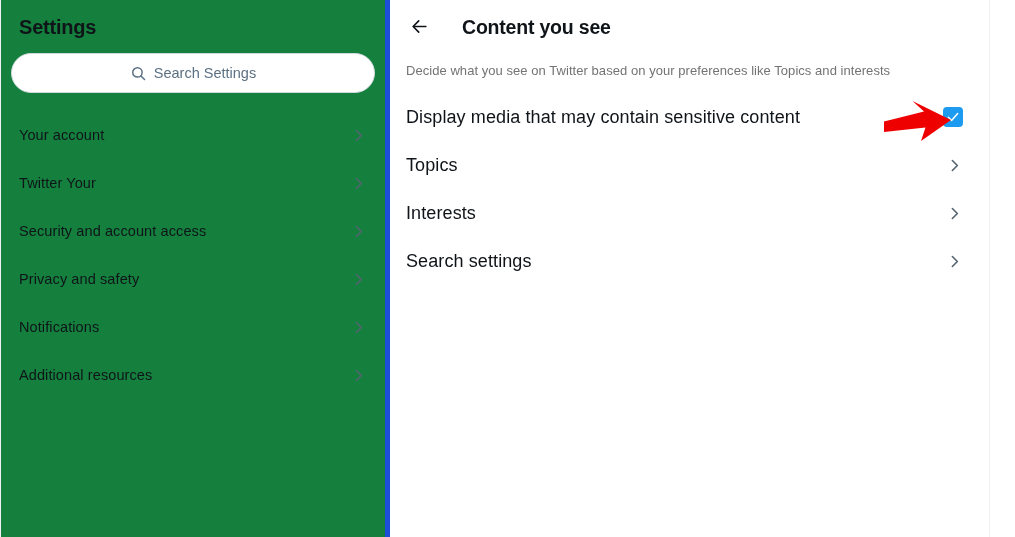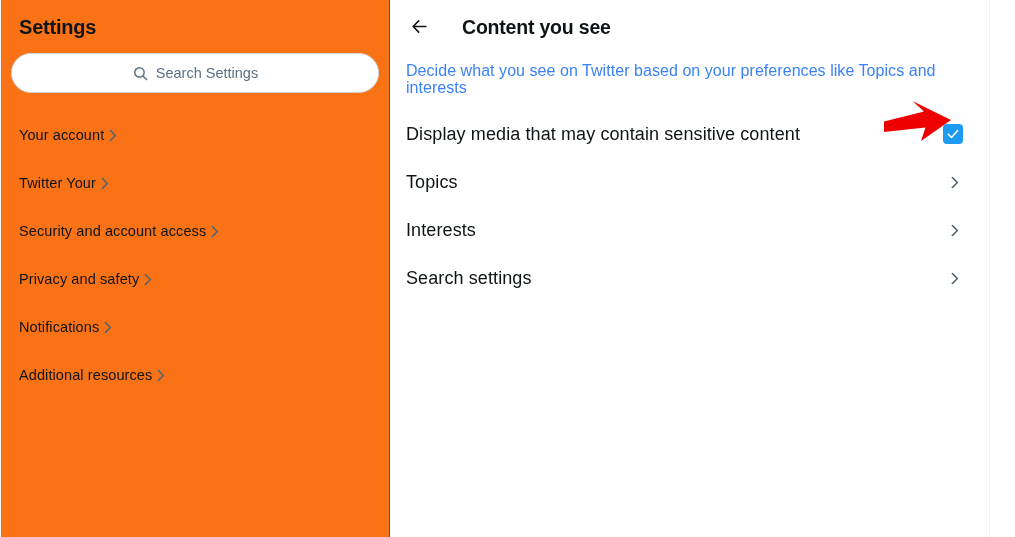--- a/index.html
+++ b/index.html
@@ -19,23 +19,23 @@
     height: 537px;
     background: #ffffff;
     display: flex;
   }
 
   
   .sidebar {
     position: relative;
     width: 390px;
     height: 537px;
-    background: #f97316;
+    background: #15803d;
     border-left: 1px solid #eff3f4;
-    border-right: 1px solid #1d4ed8;
+    border-right: 5px solid #1d4ed8;
     flex: 0 0 390px;
   }
 
   .sidebar-header {
     padding: 14px 18px 0 18px;
   }
 
   .sidebar-title {
     font-size: 20px;
     font-weight: 700;
@@ -76,20 +76,21 @@
 
   .nav-list {
     margin-top: 18px;
   }
 
   .nav-item {
     height: 48px;
     padding: 0 18px 0 18px;
     display: flex;
     align-items: center;
+    justify-content: space-between;
     cursor: pointer;
     background: transparent;
   }
 
   .nav-label {
     font-size: 14.5px;
     color: #0f1419;
     line-height: 20px;
     letter-spacing: 0.1px;
   }
@@ -137,22 +138,22 @@
   .detail-title {
     font-size: 19.5px;
     font-weight: 700;
     color: #0f1419;
     letter-spacing: -0.2px;
     line-height: 24px;
   }
 
   .detail-desc {
     padding: 9px 16px 0 16px;
-    font-size: 16px;
-    color: #3b82f6;
+    font-size: 13px;
+    color: #737373;
     line-height: 17px;
     letter-spacing: 0.05px;
   }
 
   .detail-list { margin-top: 14px; }
 
   .detail-row {
     height: 48px;
     padding: 0 26px 0 16px;
     display: flex;

